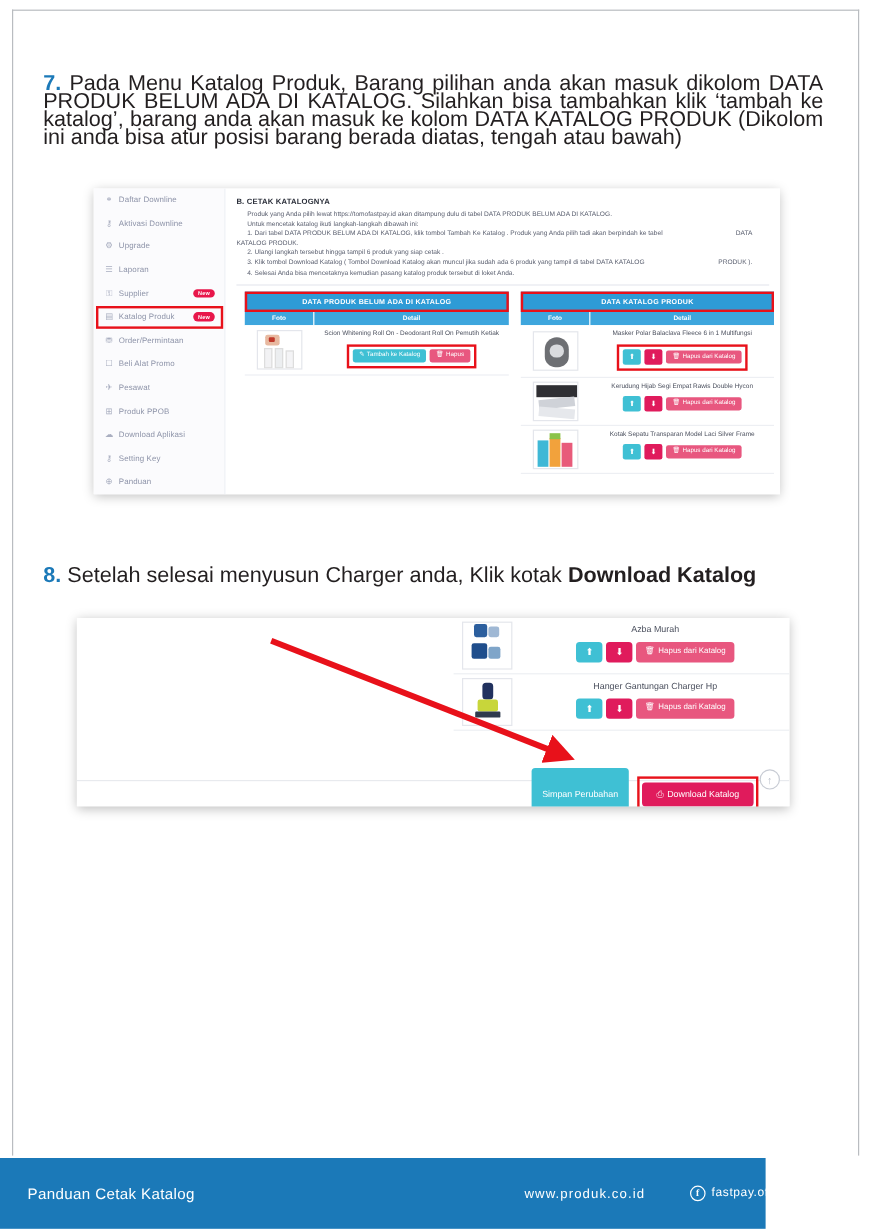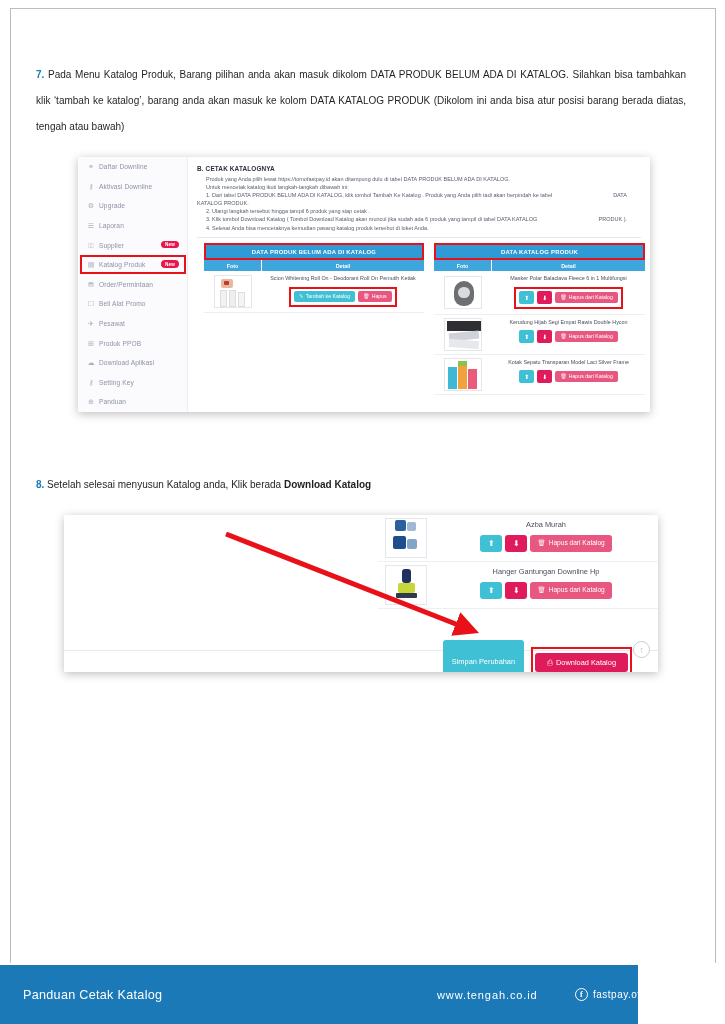--- a/index.html
+++ b/index.html
@@ -13,22 +13,22 @@
   }
 
   
   #page-border-top { position:absolute; left:10px; top:8px; width:706px; height:1px; background:#b9bcc0; }
   #page-border-left { position:absolute; left:10px; top:8px; width:1px; height:955px; background:#b9bcc0; }
   #page-border-right { position:absolute; left:715px; top:8px; width:1px; height:955px; background:#b9bcc0; }
 
   
   .step-para {
     position:absolute;
-    font-size:10px;
-    line-height:26px;
+    font-size:18px;
+    line-height:15px;
     color:#231f20;
     text-align:justify;
   }
   .step-num { color:#1b79b8; font-weight:bold; }
   .bold { font-weight:bold; }
 
   #step7 { left:36px; top:62px; width:650px; }
   #step8 { left:36px; top:472px; width:650px; }
 
   
@@ -354,21 +354,21 @@
           <div class="btn btn-pink">
               <span>🗑</span>
               <span>Hapus dari Katalog</span>
             </div>
         </div>
       </div>
     </div>
   </div>
 </div>
 
-<div id="step8" class="step-para"><span class="step-num">8.</span><span> Setelah selesai menyusun Katalog anda, Klik berada </span><span class="bold">Download Katalog</span></div>
+<div id="step8" class="step-para"><span class="step-num">8.</span><span> Setelah selesai menyusun Charger anda, Klik kotak </span><span class="bold">Download Katalog</span></div>
 
 <div id="shot2" class="shot">
   <div class="s2-right">
 
     <div class="s2row">
       <div class="photo">
         <div style="width:42px;height:40px;border:1px solid #e4e6ec;position:relative;overflow:hidden;background:#fff;">
           <div class="pm" style="left:9px;top:1px;width:11px;height:11px;background:#2c5f9e;border-radius:2px;"></div>
           <div class="pm" style="left:21px;top:3px;width:9px;height:9px;background:#9fb8d4;border-radius:2px;"></div>
           <div class="pm" style="left:7px;top:17px;width:13px;height:13px;background:#1f4e8c;border-radius:2px;"></div>
@@ -394,21 +394,21 @@
 
     <div class="s2row">
       <div class="photo">
         <div style="width:42px;height:40px;border:1px solid #e4e6ec;position:relative;overflow:hidden;background:#fff;">
           <div class="pm" style="left:16px;top:3px;width:9px;height:14px;background:#21315e;border-radius:3px;"></div>
           <div class="pm" style="left:12px;top:17px;width:17px;height:10px;background:#c8d63a;border-radius:2px;"></div>
           <div class="pm" style="left:10px;top:27px;width:21px;height:5px;background:#2f3a4d;border-radius:1px;"></div>
         </div>
       </div>
       <div class="detail">
-        <div class="s2name">Hanger Gantungan Downline Hp</div>
+        <div class="s2name">Hanger Gantungan Charger Hp</div>
         <div class="btnrow">
           <div class="s2btn s2btn-sq" style="background:#3fc0d4;">
               <span>⬆</span>
             </div>
           <div class="s2btn s2btn-sq" style="background:#e01b5c;">
               <span>⬇</span>
             </div>
           <div class="s2btn" style="background:#e8577f;">
               <span>🗑</span>
               <span>Hapus dari Katalog</span>
@@ -437,18 +437,18 @@
   <defs>
     <marker id="ah" markerWidth="5" markerHeight="5" refX="2.2" refY="2.5" orient="auto">
       <path d="M0,0 L5,2.5 L0,5 z" fill="#e8111a"></path>
     </marker>
   </defs>
   <line x1="226" y1="534" x2="466" y2="628" stroke="#e8111a" stroke-width="5" marker-end="url(#ah)"></line>
 </svg>
 
 <div id="footer">
   <div class="ftitle">Panduan Cetak Katalog</div>
-  <div class="fweb">www.tengah.co.id</div>
+  <div class="fweb">www.produk.co.id</div>
   <div class="fsocial">
     <span class="fb-circle">f</span>
     <span>fastpay.official</span>
   </div>
 </div>
 
 </body></html>

